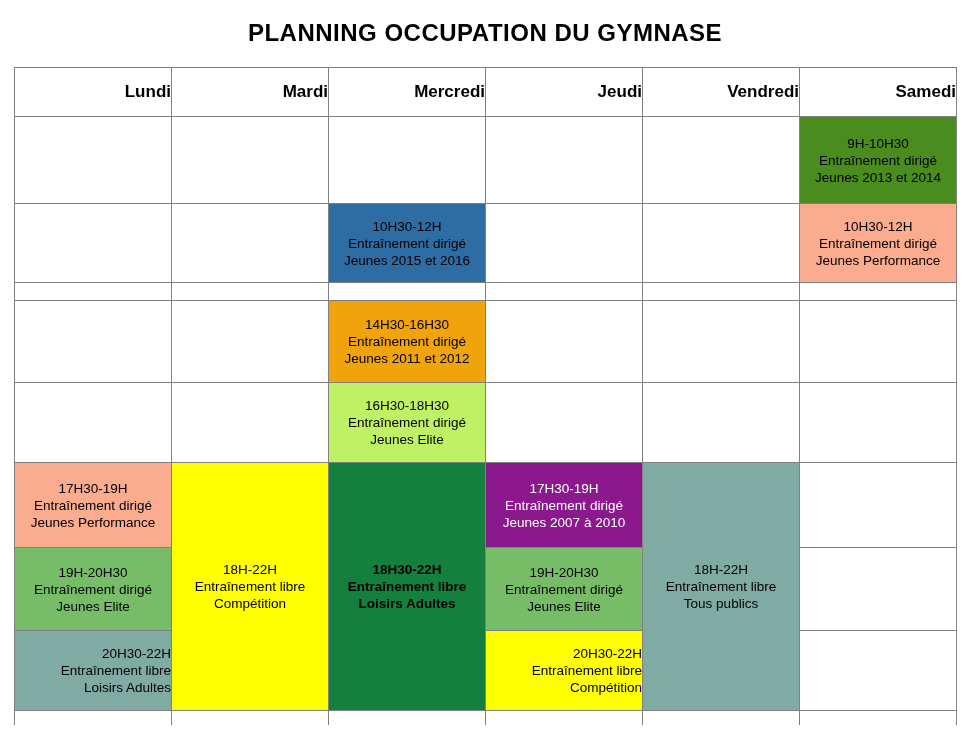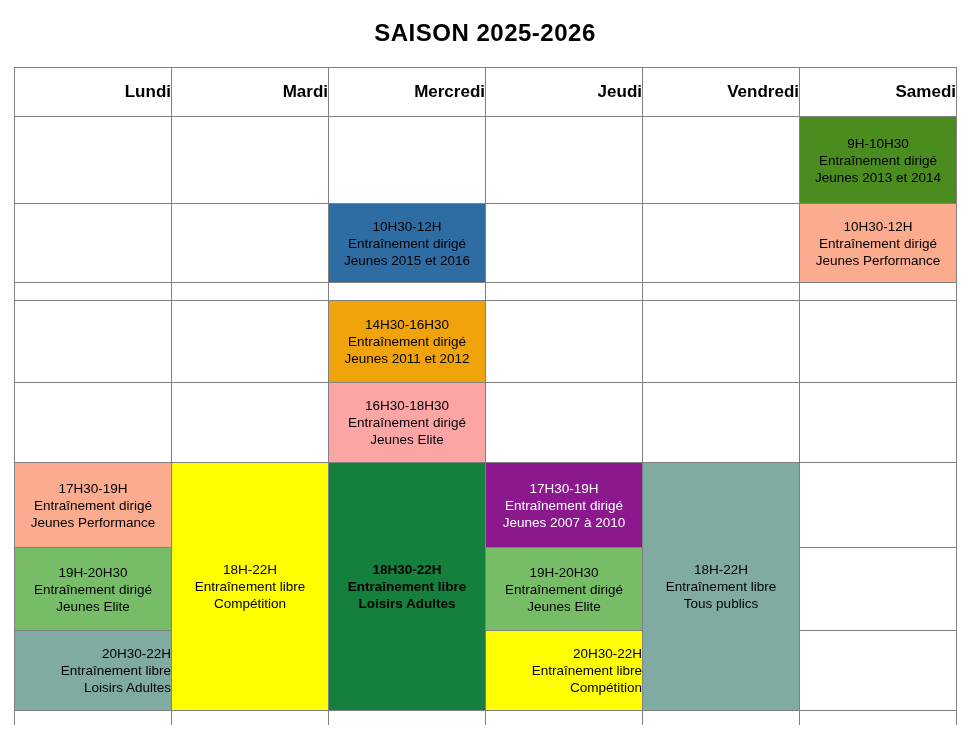--- a/index.html
+++ b/index.html
@@ -32,21 +32,21 @@
   tr.r7 td{height:84px;}
   tr.r8 td{height:82px;}
   tr.r9 td{height:79px;text-align:right;}
   tr.r10 td{height:14px;border-bottom:none;}
   td .ln{display:block;}
 </style>
 </head>
 <body>
 
 <div class="title">
-  <div>SAISON 2025-2026</div>
+  <div>PLANNING OCCUPATION DU GYMNASE</div>
 </div>
 
 <table class="planning">
   <colgroup>
     <col style="width:157px">
       <col style="width:157px">
       <col style="width:157px">
     <col style="width:157px">
       <col style="width:157px">
       <col style="width:157px">
@@ -109,21 +109,21 @@
         <span class="ln">Jeunes 2011 et 2012</span>
       </td>
       <td></td>
       <td></td>
       <td></td>
     </tr>
 
     <tr class="r6">
       <td></td>
       <td></td>
-      <td style="background-color: #fca5a5;">
+      <td style="background-color: #bef264;">
         <span class="ln">16H30-18H30</span>
         <span class="ln">Entraînement dirigé</span>
         <span class="ln">Jeunes Elite</span>
       </td>
       <td></td>
       <td></td>
       <td></td>
     </tr>
 
     <tr class="r7">

